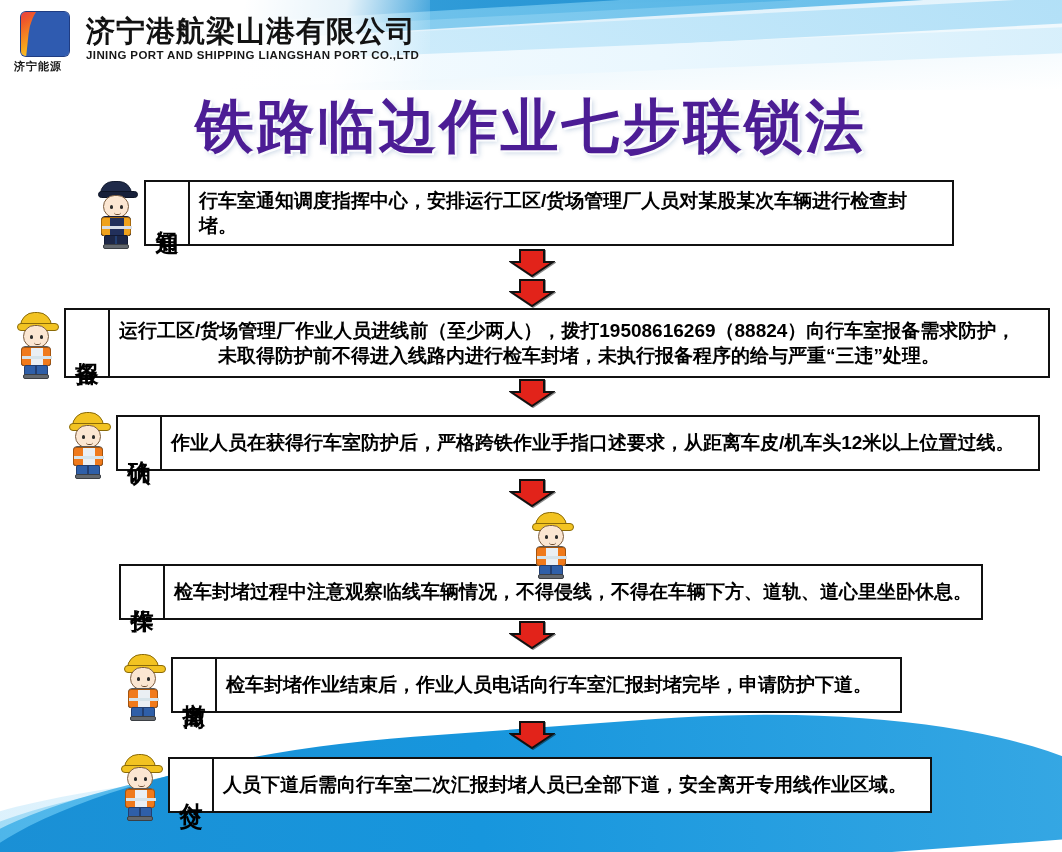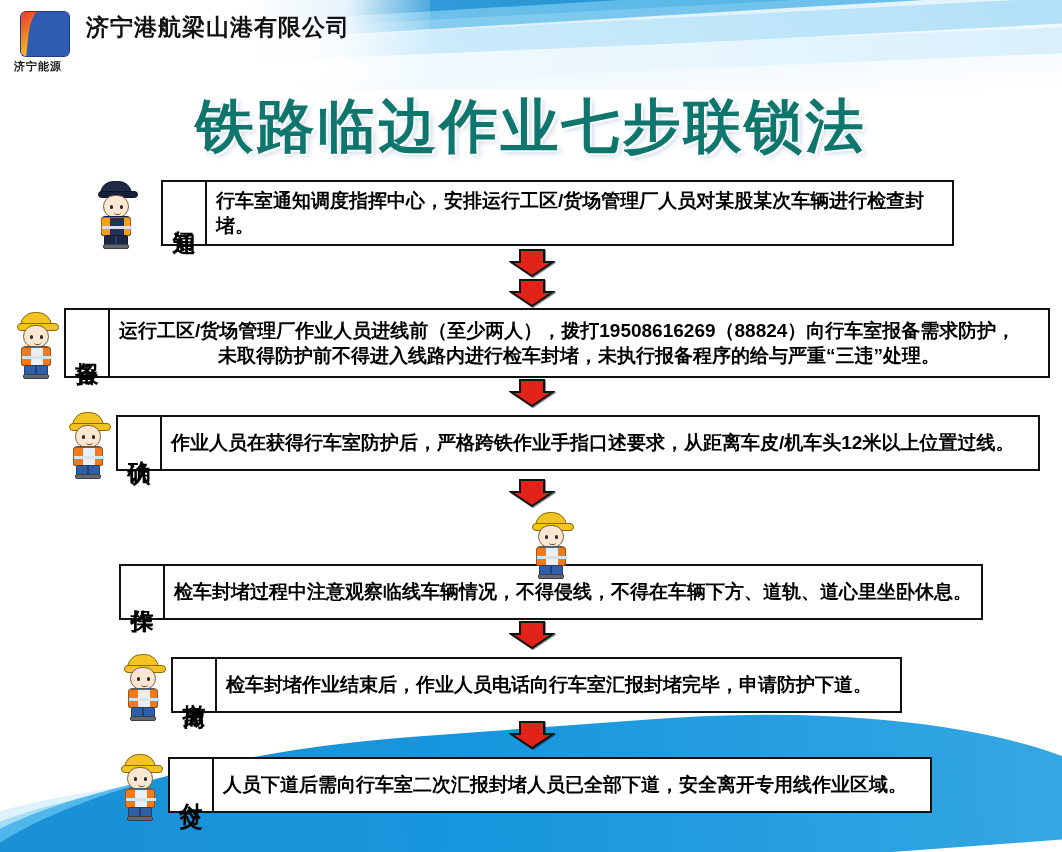--- a/index.html
+++ b/index.html
@@ -110,21 +110,21 @@
   .logo-sub {
     margin-top: 3px;
     font-size: 11px;
     font-weight: bold;
     color: #1b1b1b;
     letter-spacing: 1px;
     white-space: nowrap;
   }
   .brand-text { margin-left: 10px; padding-top: 4px; }
   .brand-cn {
-    font-size: 23px;
+    font-size: 29px;
     font-weight: bold;
     color: #121212;
     letter-spacing: 1px;
     line-height: 1.05;
     white-space: nowrap;
     font-family: Liberation Serif, serif;
   }
   .brand-en {
     font-size: 11.5px;
     font-weight: bold;
@@ -155,21 +155,21 @@
   .w4 { bottom: 4px; height: 70px; background: linear-gradient(90deg,#d9f0fc 0%, #ecf8fe 60%, #ffffff 100%); transform: rotate(-1.8deg); opacity:.95;}
 
   
   .title {
     position: absolute;
     left: 0; top: 88px;
     width: 1062px;
     text-align: center;
     font-size: 58px;
     font-weight: bold;
-    color: #0f766e;
+    color: #4c1d95;
     letter-spacing: 3px;
     text-shadow: 2px 2px 0 rgba(255,255,255,.9), 3px 3px 5px rgba(40,90,150,.25);
     z-index: 5;
   }
 
   
   .flow {
     position: absolute;
     left: 0; top: 178px;
     width: 1062px;
@@ -387,21 +387,21 @@
     position: absolute;
     left: 50%;
     top: 1px;
     transform: translateX(-50%);
     width: 46px;
     height: 28px;
     filter: drop-shadow(1.5px 1.5px 0.5px rgba(0,0,0,.45));
   }
 
   
-  .row1 { padding-left: 88px;  padding-right: 108px; gap: 17px; }
+  .row1 { padding-left: 88px;  padding-right: 108px; }
   .row2 { padding-left: 84px;  padding-right: 160px; }
   .row3 { padding-left: 8px;   padding-right: 12px;  }
   .row4 { padding-left: 60px;  padding-right: 22px;  }
   .row5 { padding-left: 72px;  padding-right: 32px; flex-direction: column;  }
   .row6 { padding-left: 115px; padding-right: 160px; }
   .row7 { padding-left: 112px; padding-right: 130px; }
 
   .arr1 { left: 532px; }
   .arr2 { left: 532px; }
   .arr3 { left: 532px; }
@@ -422,20 +422,21 @@
     <div class="hdr-band hdr-b5"></div>
     <div class="hdr-white-left"></div>
 
     <div class="brand">
       <div class="logo-wrap">
         <div class="logo-mark"></div>
         <div class="logo-sub">济宁能源</div>
       </div>
       <div class="brand-text">
         <div class="brand-cn">济宁港航梁山港有限公司</div>
+        <div class="brand-en">JINING PORT AND SHIPPING LIANGSHAN PORT CO.,LTD</div>
       </div>
     </div>
   </div>
 
   <div class="bg-bottom">
     <div class="wave w4"></div>
     <div class="wave w3"></div>
     <div class="wave w2"></div>
     <div class="wave w1"></div>
   </div>

